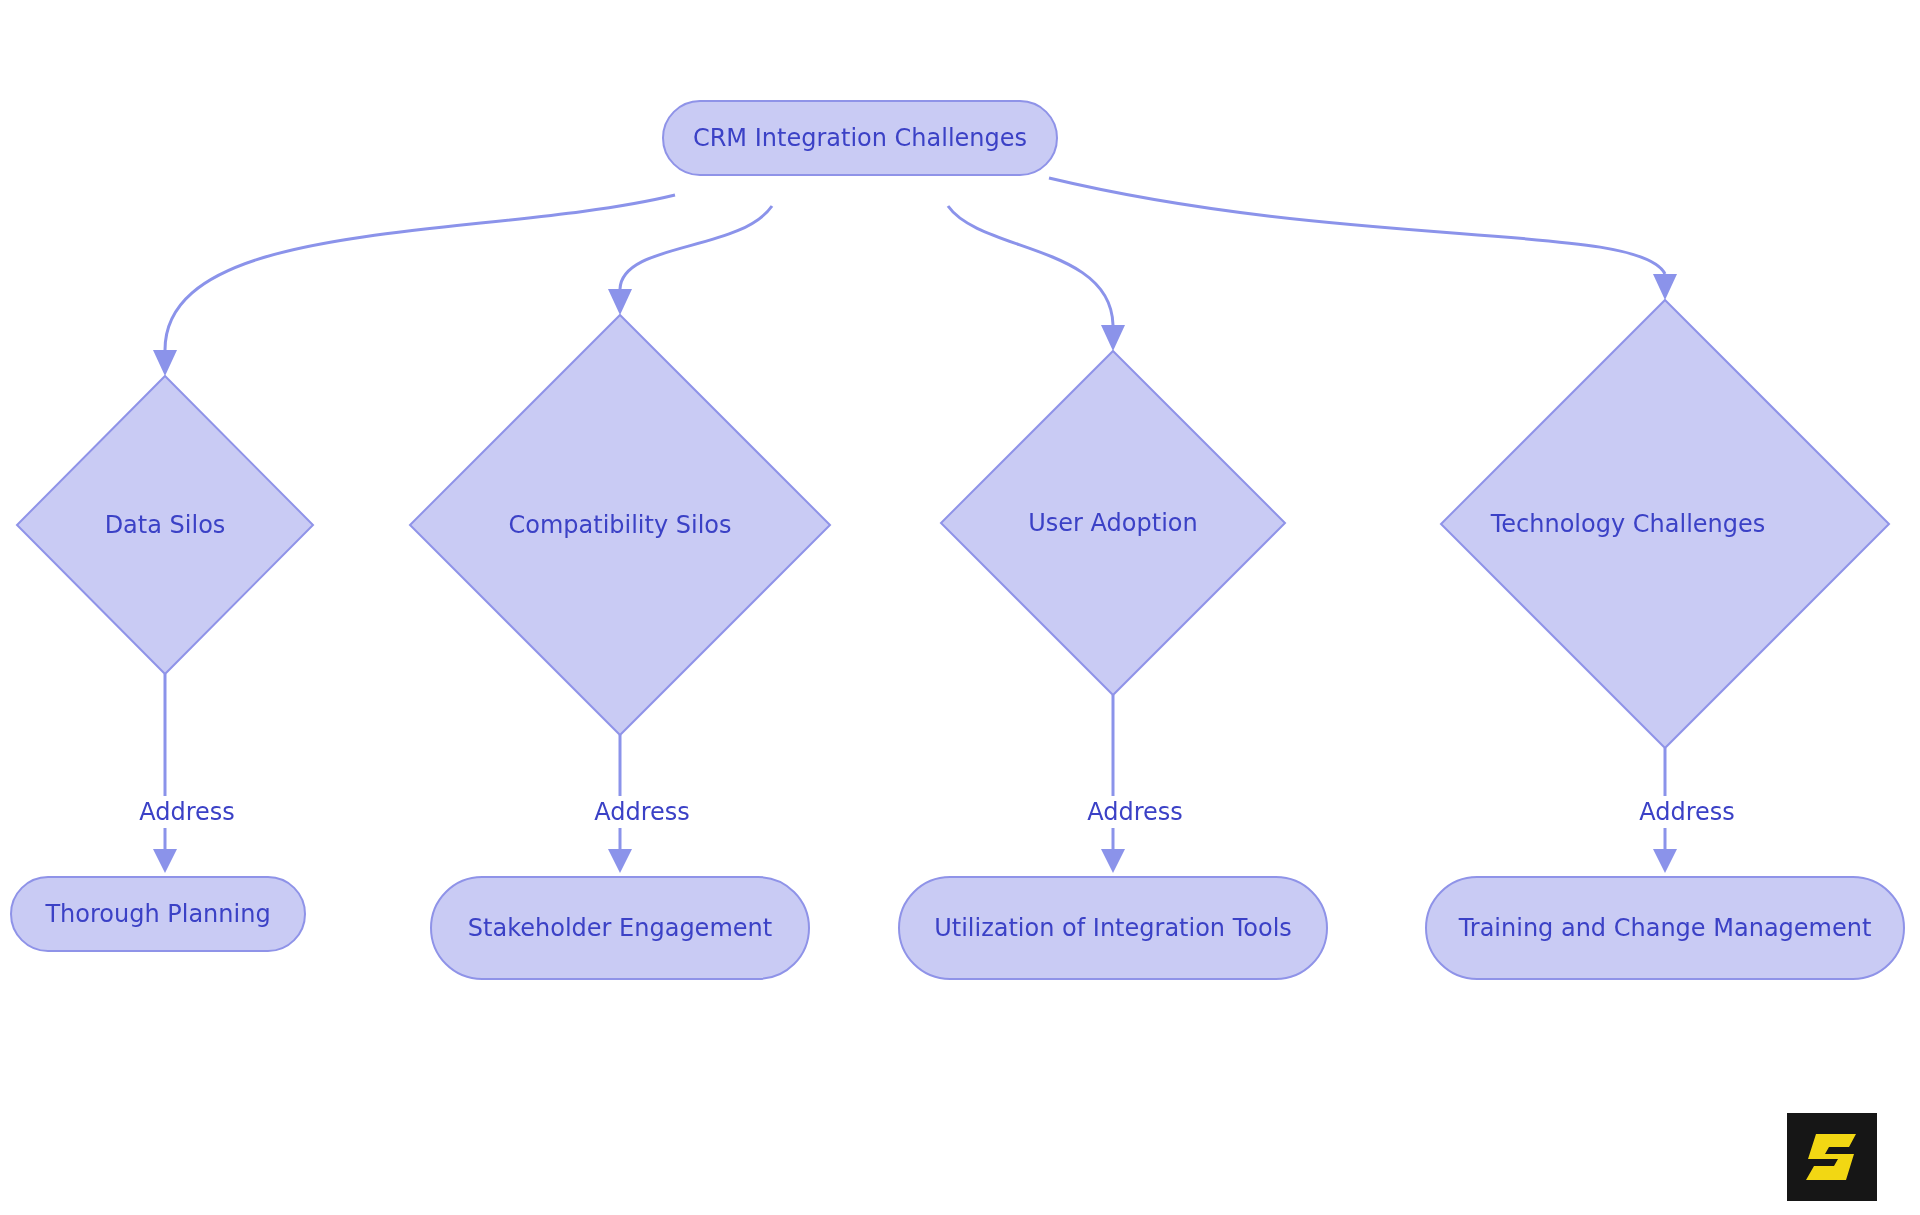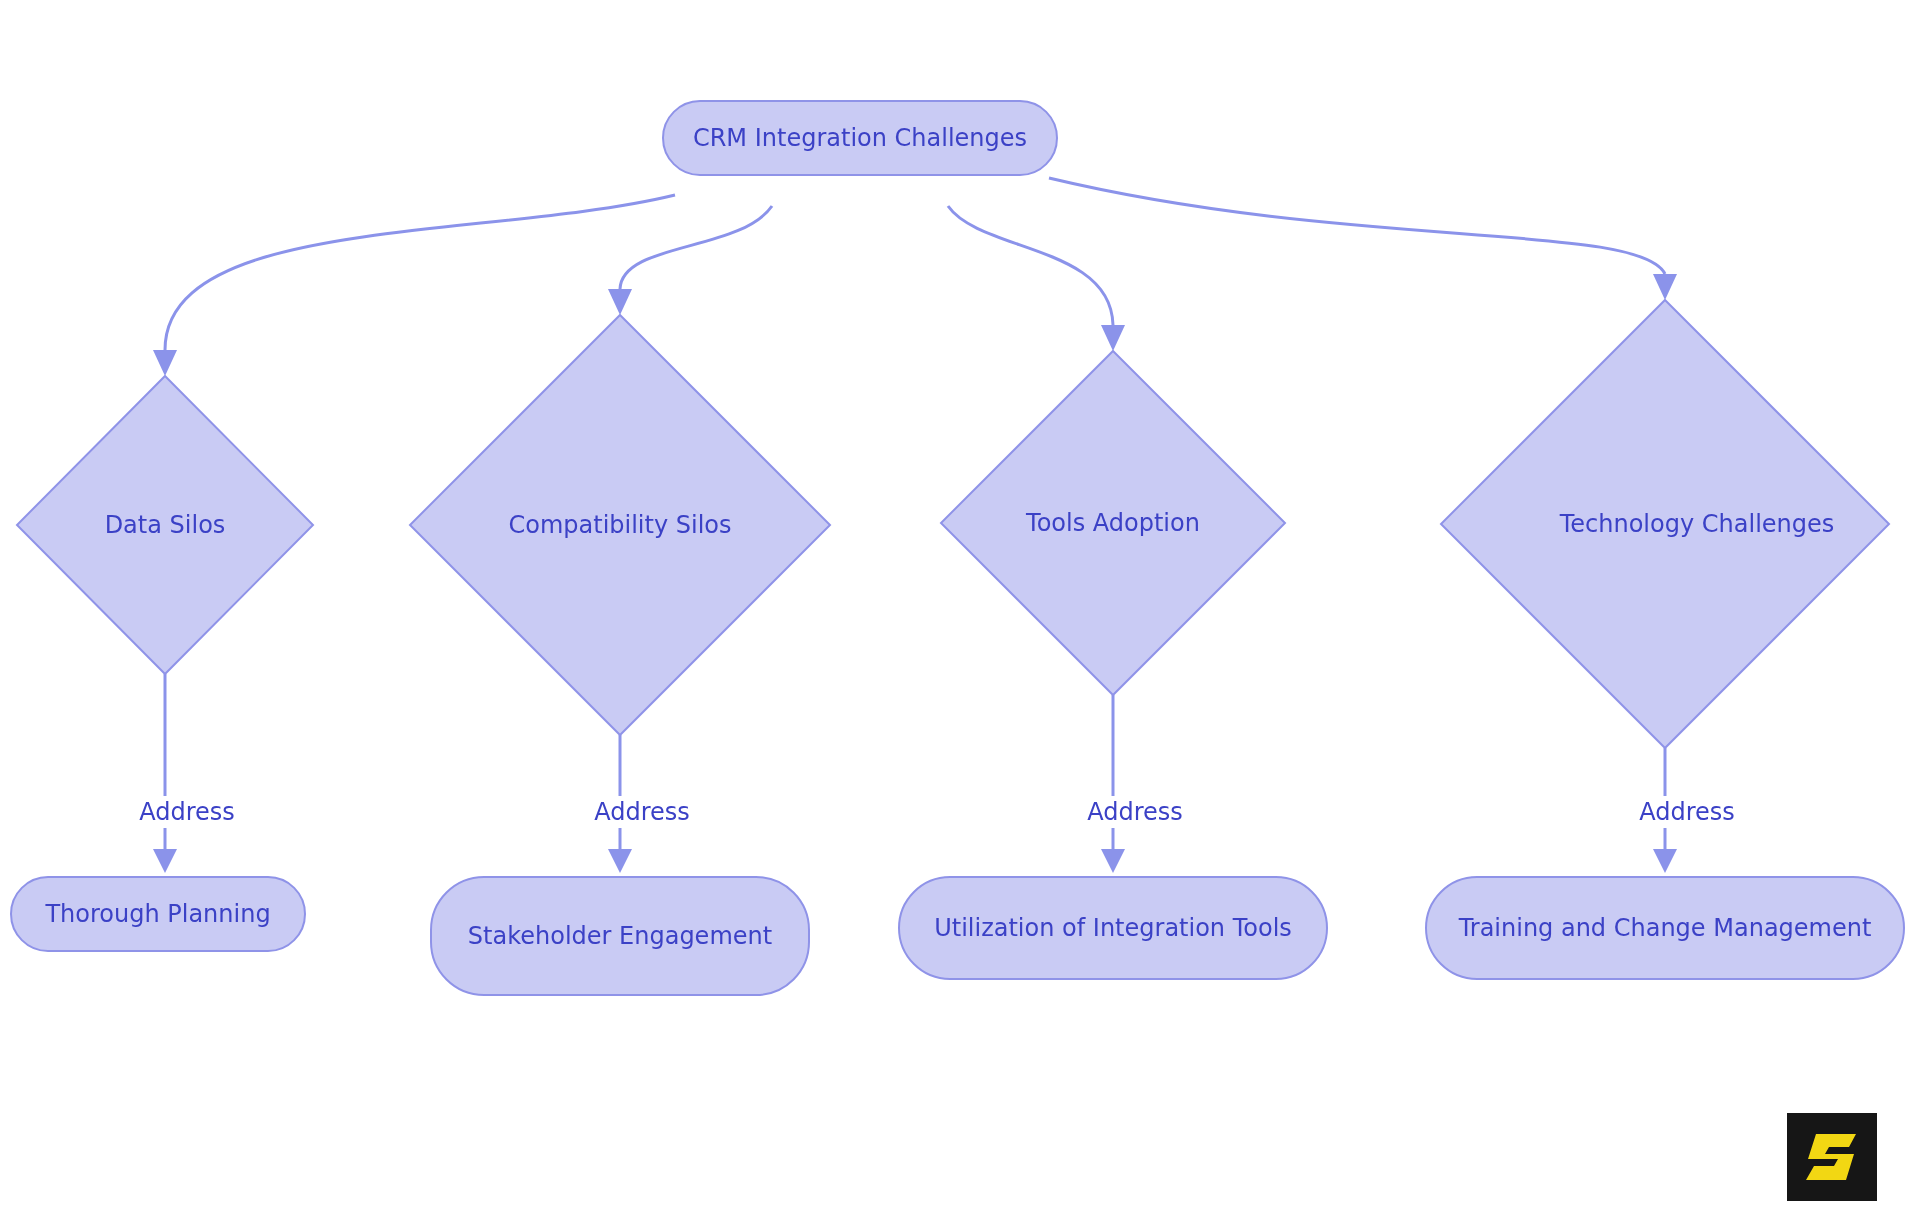--- a/index.html
+++ b/index.html
@@ -63,40 +63,40 @@
     <polygon class="diamond" points="1113,351 1285,523 1113,695 941,523" fill="#C9CBF4"></polygon>
     <polygon class="diamond" points="1665,300 1889,524 1665,748 1441,524" fill="#C9CBF4"></polygon>
   </svg>
 
   <div class="node pill" style="left:662px;top:100px;width:396px;height:76px;">
     <span>CRM Integration Challenges</span>
   </div>
 
   <div class="diamond-label" style="left:-35px;top:510px;">Data Silos</div>
   <div class="diamond-label" style="left:420px;top:510px;">Compatibility Silos</div>
-  <div class="diamond-label" style="left:913px;top:508px;">Tools Adoption</div>
-  <div class="diamond-label" style="left:1497px;top:509px;">Technology Challenges</div>
+  <div class="diamond-label" style="left:913px;top:508px;">User Adoption</div>
+  <div class="diamond-label" style="left:1428px;top:509px;">Technology Challenges</div>
 
   <div class="edge-label" style="left:65px;top:796px;">
     <span>Address</span>
   </div>
   <div class="edge-label" style="left:520px;top:796px;">
     <span>Address</span>
   </div>
   <div class="edge-label" style="left:1013px;top:796px;">
     <span>Address</span>
   </div>
   <div class="edge-label" style="left:1565px;top:796px;">
     <span>Address</span>
   </div>
 
   <div class="node pill" style="left:10px;top:876px;width:296px;height:76px;">
     <span>Thorough Planning</span>
   </div>
-  <div class="node pill" style="left:430px;top:876px;width:380px;height:120px;">
+  <div class="node pill" style="left:430px;top:876px;width:380px;height:104px;">
     <span>Stakeholder Engagement</span>
   </div>
   <div class="node pill" style="left:1425px;top:876px;width:480px;height:104px;">
     <span>Training and Change Management</span>
   </div>
   <div class="node pill" style="left:898px;top:876px;width:430px;height:104px;">
     <span>Utilization of Integration Tools</span>
   </div>
 
   <div class="logo">

